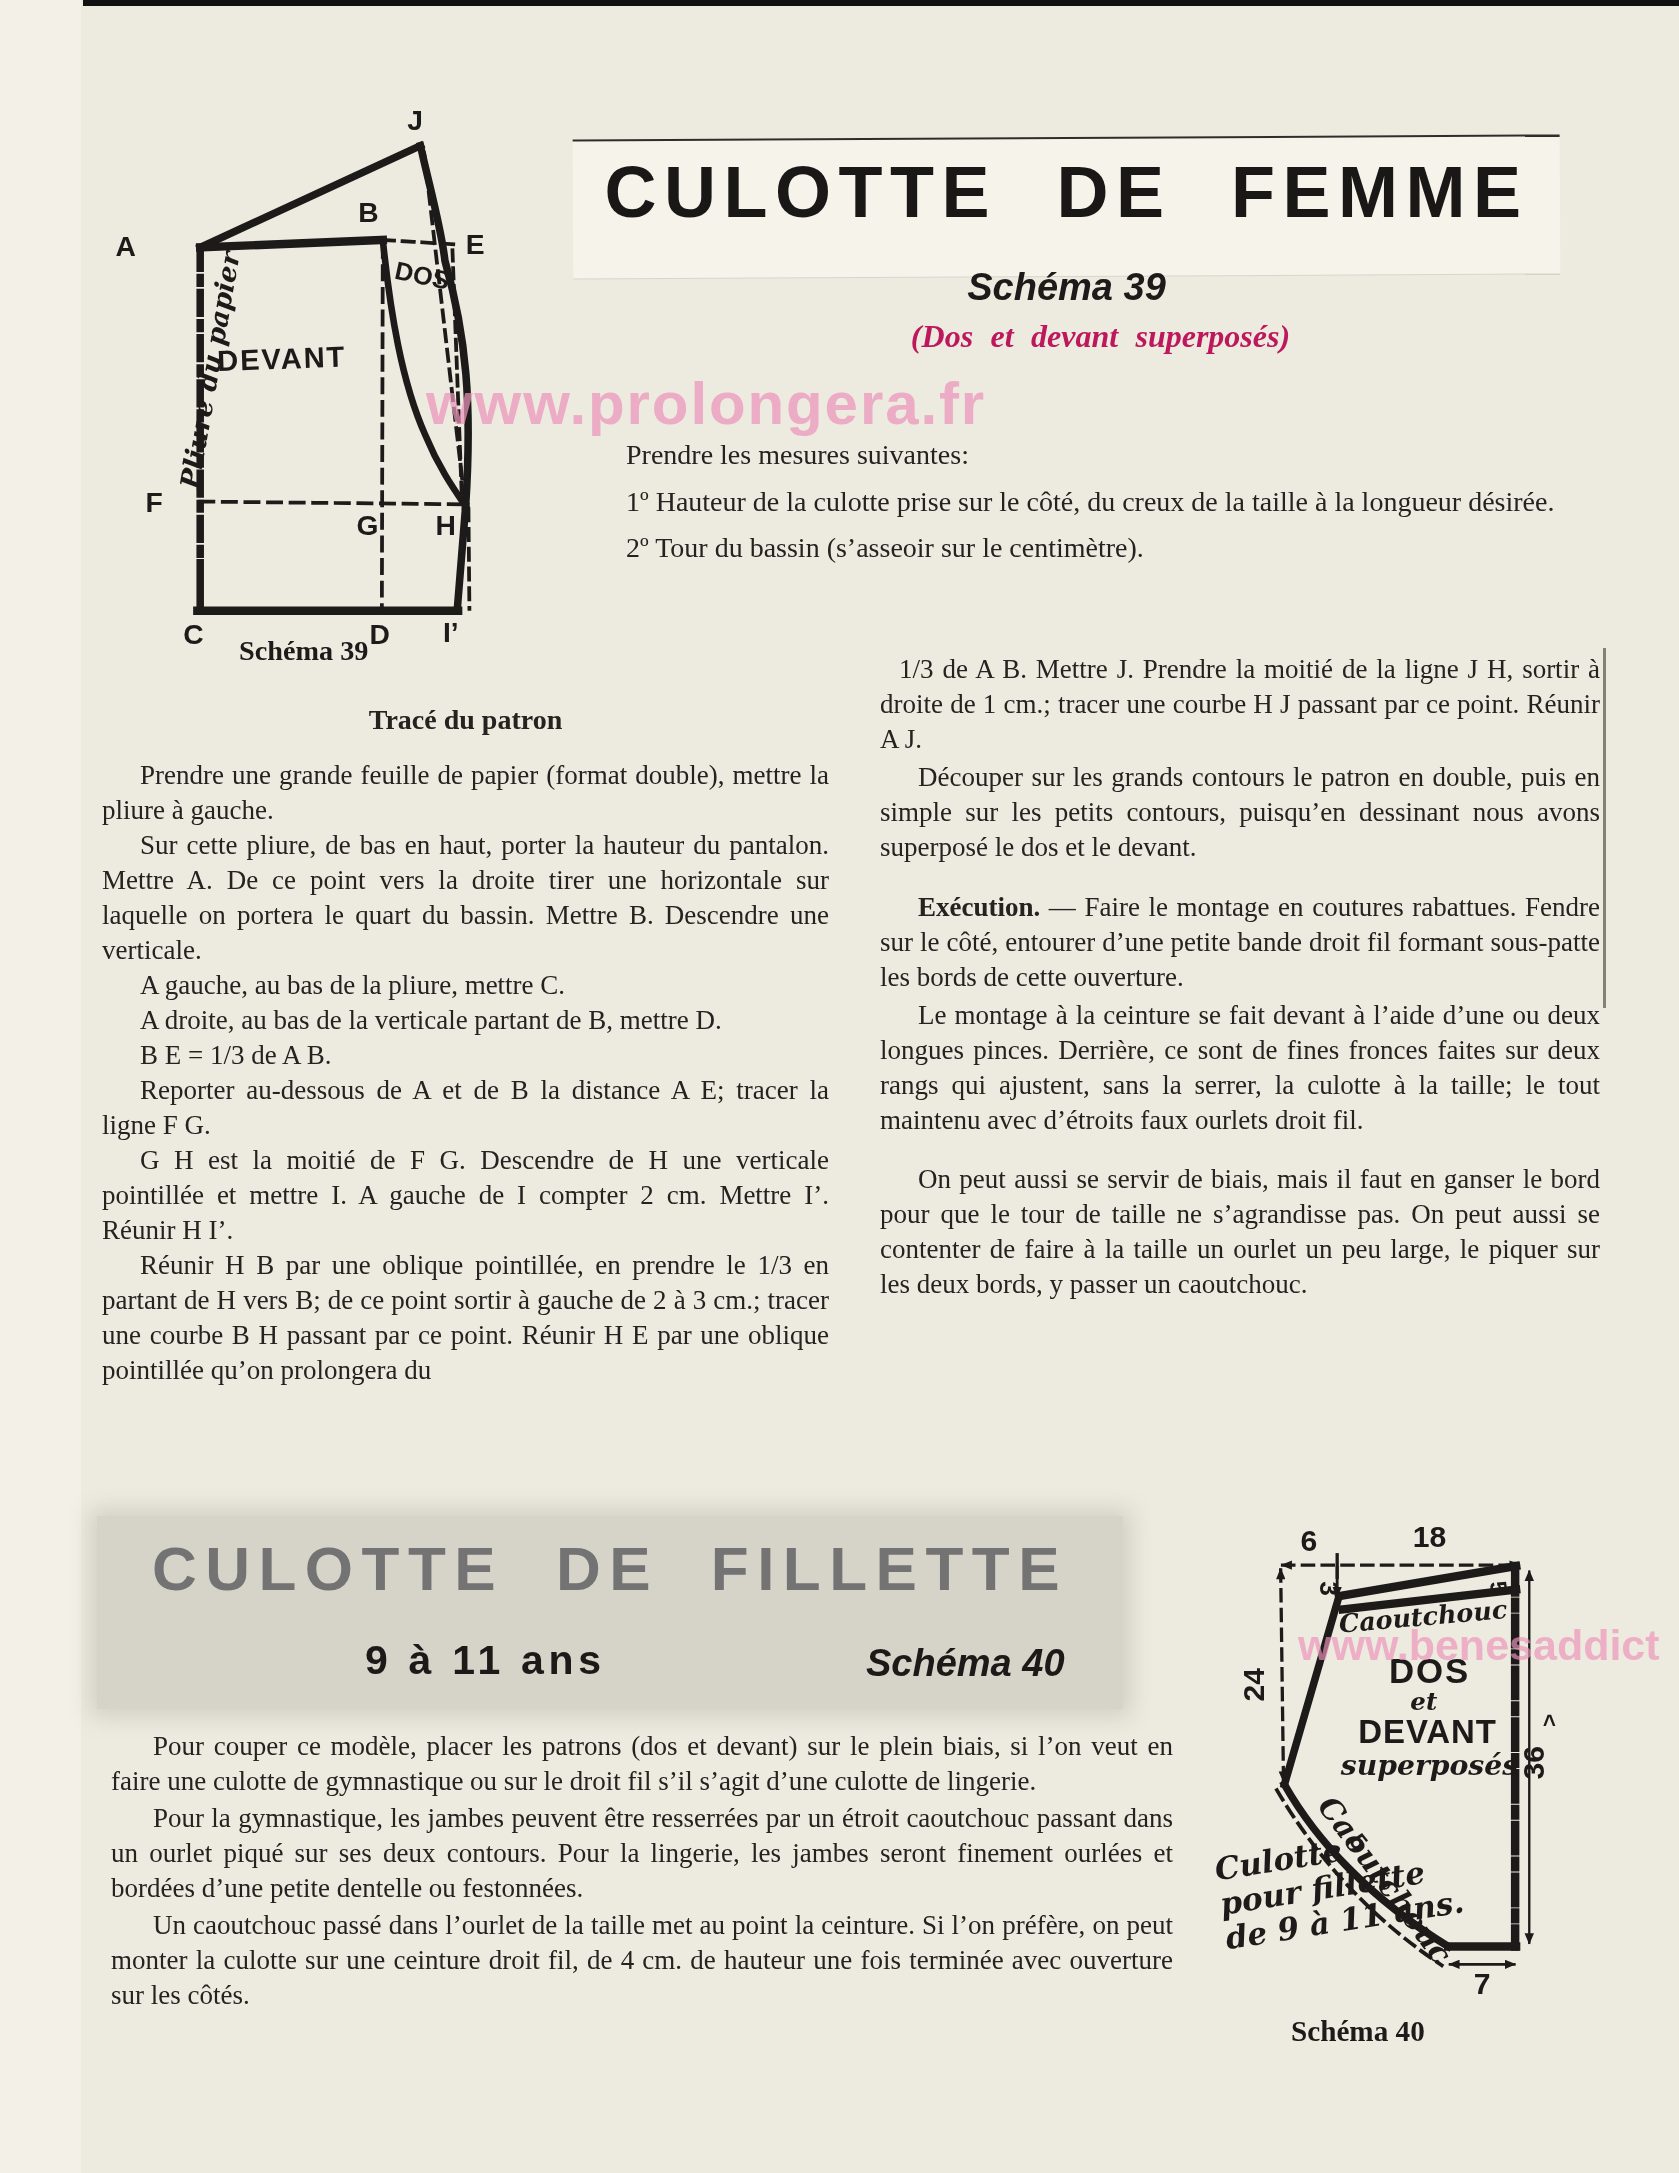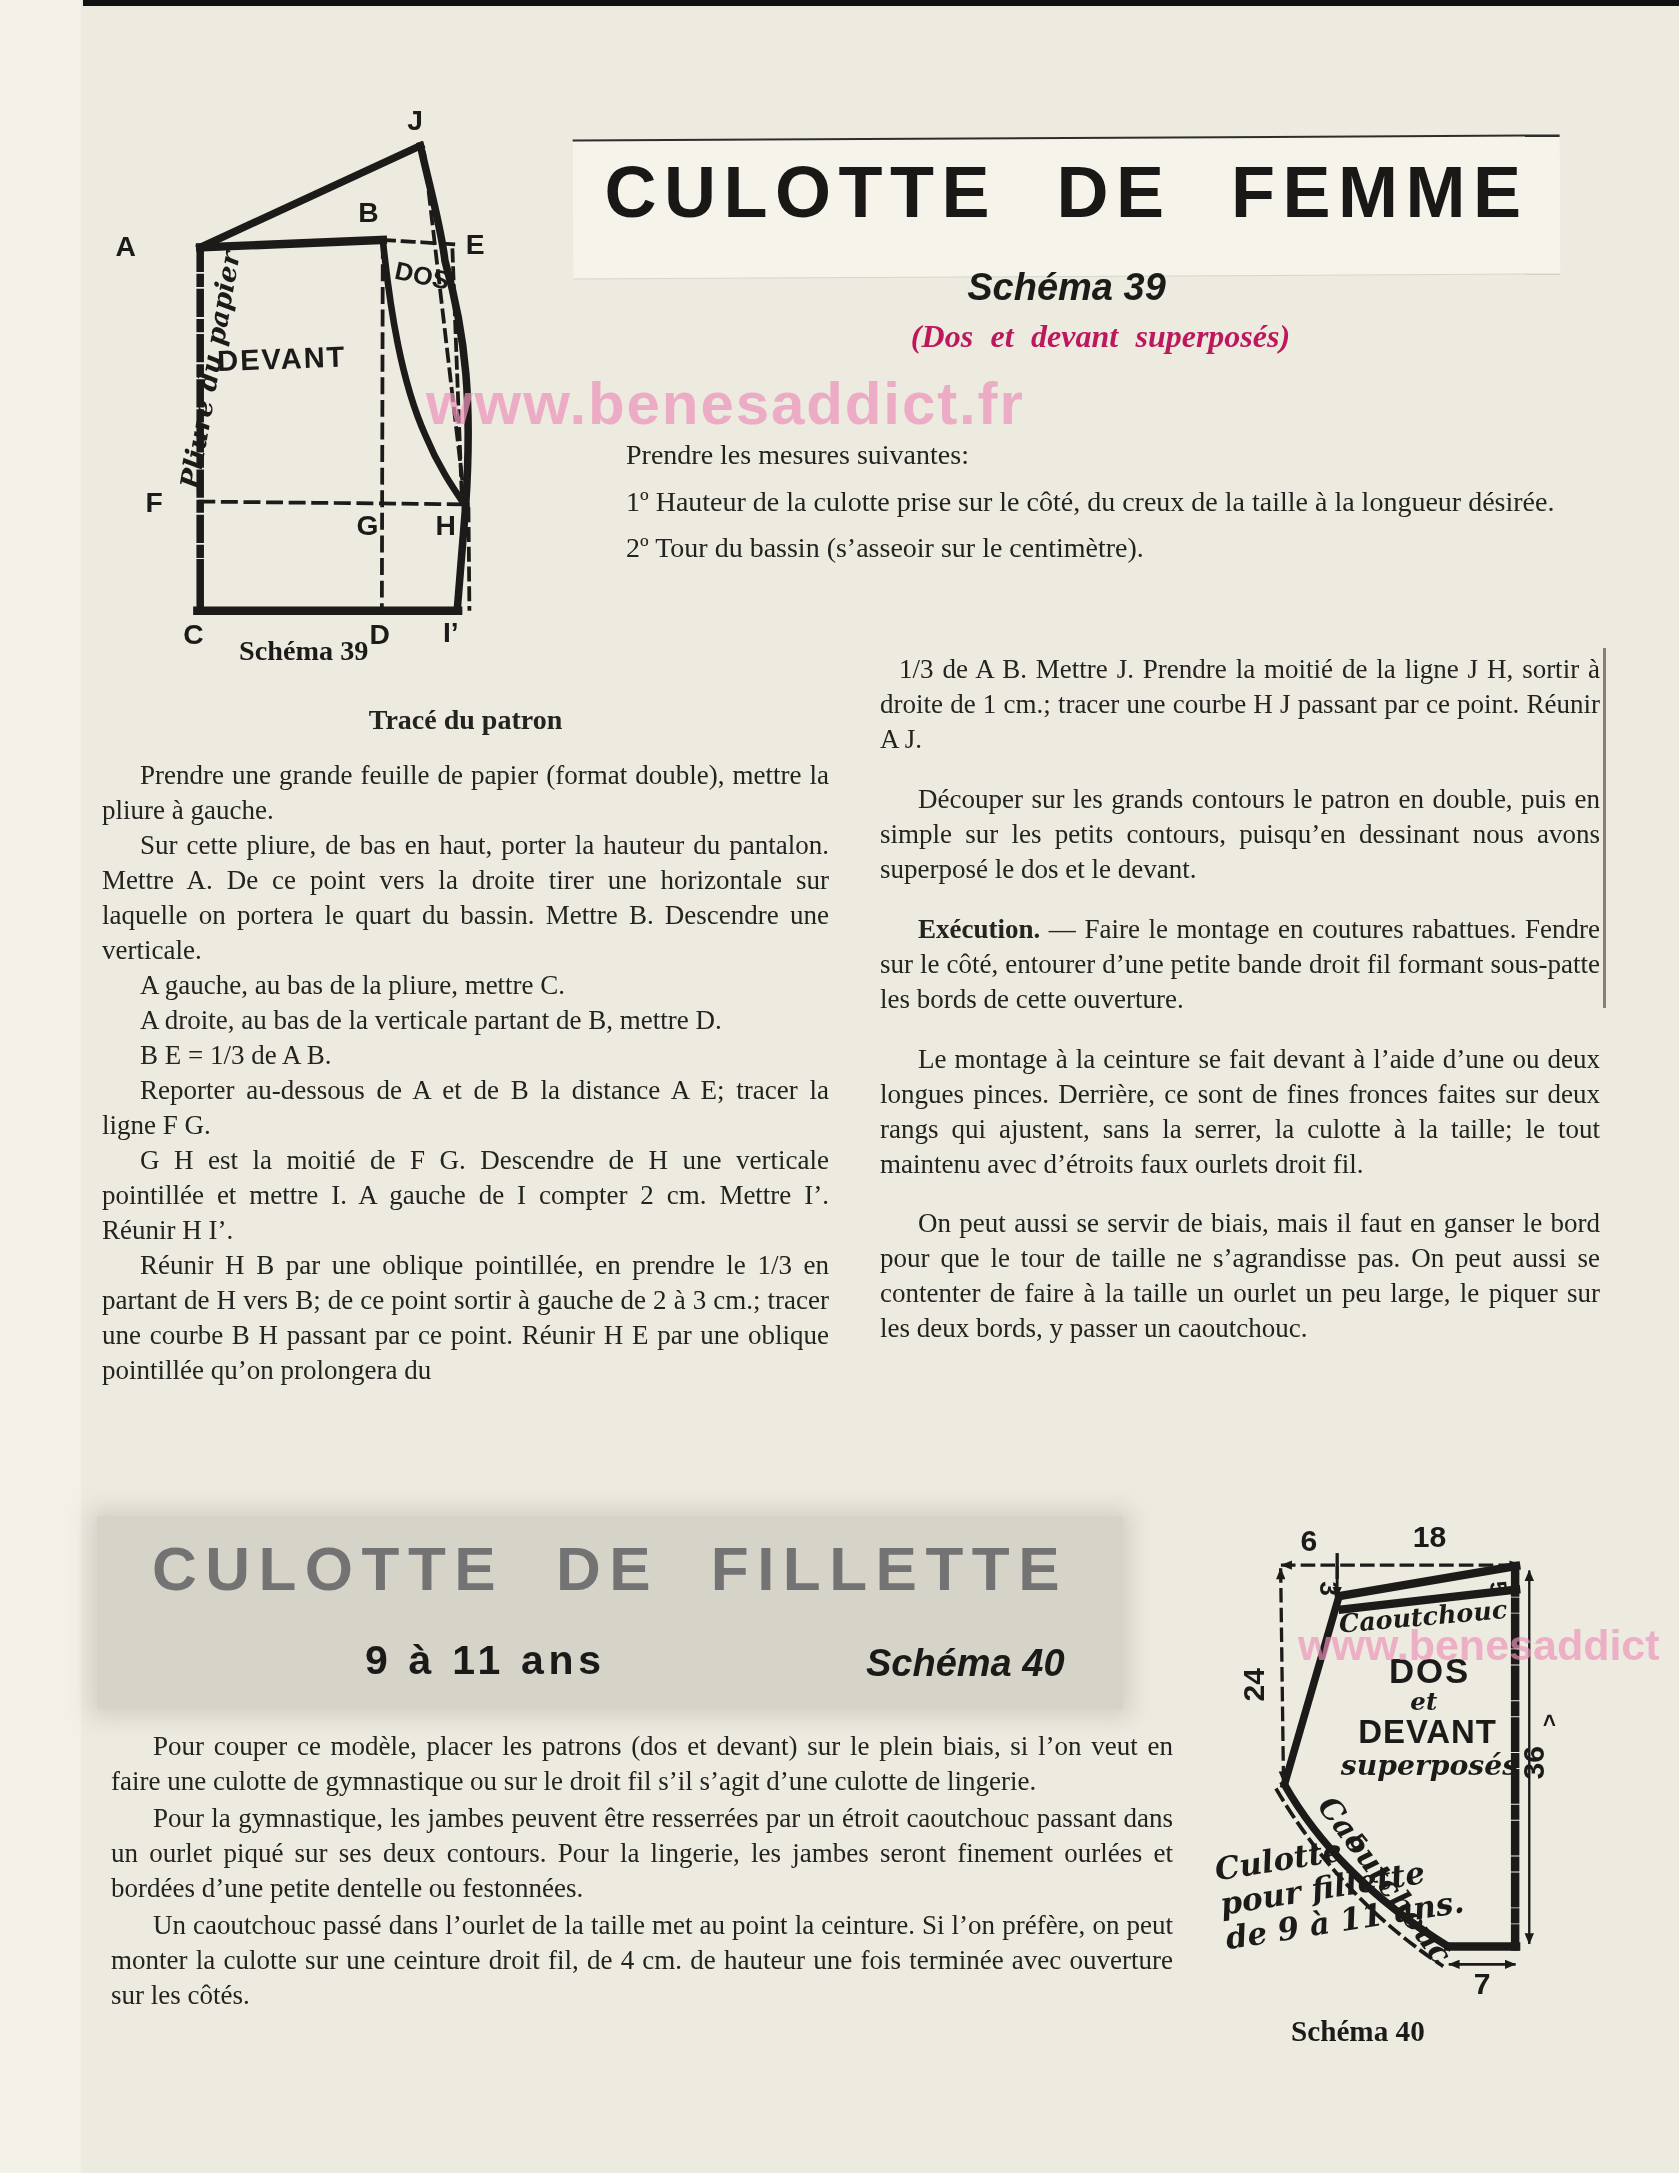--- a/index.html
+++ b/index.html
@@ -36,21 +36,21 @@
   .measures p{margin:0;text-indent:40px;text-align:justify;}
   .measures p + p{margin-top:7.5px;}
 
   .col{font-size:27px;line-height:35px;}
   .col p{margin:0;text-indent:38px;text-align:justify;}
   .left-col{left:102px;top:702px;width:727px;}
   .left-col .col-heading{font-weight:bold;font-size:28px;text-align:center;
                          text-indent:0;margin-bottom:21px;}
   .right-col{left:880px;top:652px;width:720px;}
   .right-col p.first{text-indent:19px;}
-  .right-col p.gap-s{margin-top:25px;}
+  .right-col p.gap-s{margin-top:3px;}
   .right-col p.gap-m{margin-top:24.5px;}
 
   
   .banner{left:97px;top:1516px;width:1026px;height:193px;background:#d6d3c9;
           box-shadow:0 0 21px 7.5px rgba(140,137,126,.28);}
   .banner-title{left:97px;top:1533px;width:1026px;text-align:center;
                 font-family:"Liberation Sans",sans-serif;font-weight:bold;font-size:62px;
                 letter-spacing:8.5px;word-spacing:26px;color:#737373;}
   .banner-age{left:365px;top:1637px;font-family:"Liberation Sans",sans-serif;font-weight:bold;
               font-size:41px;letter-spacing:4.7px;color:#1b1a18;}
@@ -114,21 +114,21 @@
   <text class="lbl" x="205" y="292" text-anchor="middle" transform="rotate(-2 205 292)" style="font-size:31px;letter-spacing:2px;">DEVANT</text>
   <text class="lbl" x="352" y="202" text-anchor="middle" transform="rotate(12 352 202)" style="font-size:27px;">DOS</text>
   <text class="script" x="0" y="0" text-anchor="middle" transform="translate(138,295) rotate(-80)" style="font-size:28px;">Pliure du papier</text>
   <text class="cap" x="228" y="601" text-anchor="middle">Schéma 39</text>
 </svg>
 
 <div class="abs title-band"></div>
 <div class="abs femme-title">CULOTTE DE FEMME</div>
 <div class="abs femme-schema">Schéma 39</div>
 <div class="abs femme-sub">(Dos et devant superposés)</div>
-<div class="abs watermark1 noselect">www.benesaddict.fr</div>
+<div class="abs watermark1 noselect">www.prolongera.fr</div>
 
 <div class="abs measures">
   <p>Prendre les mesures suivantes:</p>
   <p>1º Hauteur de la culotte prise sur le côté, du creux de la taille à la longueur désirée.</p>
   <p>2º Tour du bassin (s’asseoir sur le centimètre).</p>
 </div>
 
 <div class="abs col left-col">
   <p class="col-heading">Tracé du patron</p>
   <p>Prendre une grande feuille de papier (format double), mettre la pliure à gauche.</p>

